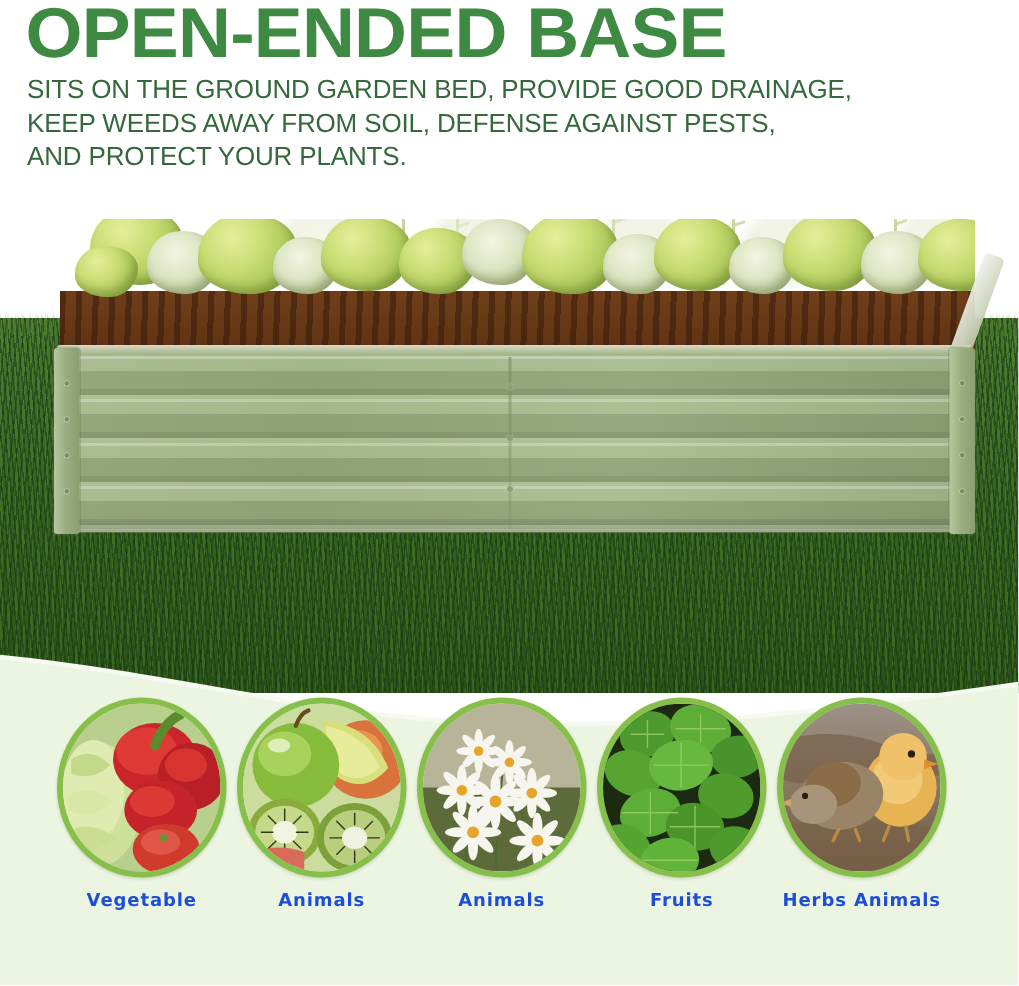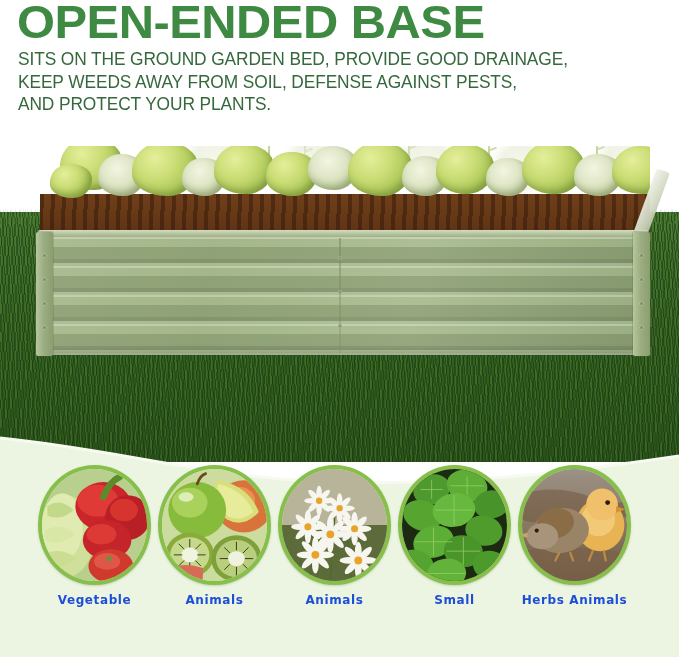--- a/index.html
+++ b/index.html
@@ -459,21 +459,21 @@
                 <path d="M20 22 L44 22 M32 12 L32 32"></path>
                 <path d="M52 18 L88 18 M70 8 L70 28"></path>
                 <path d="M36 44 L76 44 M56 28 L56 60"></path>
                 <path d="M14 78 L54 78 M34 63 L34 93"></path>
                 <path d="M48 88 L84 88 M66 73 L66 103"></path>
                 <path d="M28 112 L68 112"></path>
               </g>
             </g>
           </svg>
         </div>
-        <div class="badge-label">Small</div>
+        <div class="badge-label">Fruits</div>
       </div>
 
       <div class="badge" style="left:518px;top:0;">
         <div class="oval">
           <svg viewBox="0 0 113 120" preserveAspectRatio="xMidYMid slice">
             <defs>
               <linearGradient id="grnd" x1="0" y1="0" x2="0" y2="1">
                 <stop offset="0" stop-color="#9b9186"></stop>
                 <stop offset="0.45" stop-color="#8d7a63"></stop>
                 <stop offset="1" stop-color="#6d5a45"></stop>

